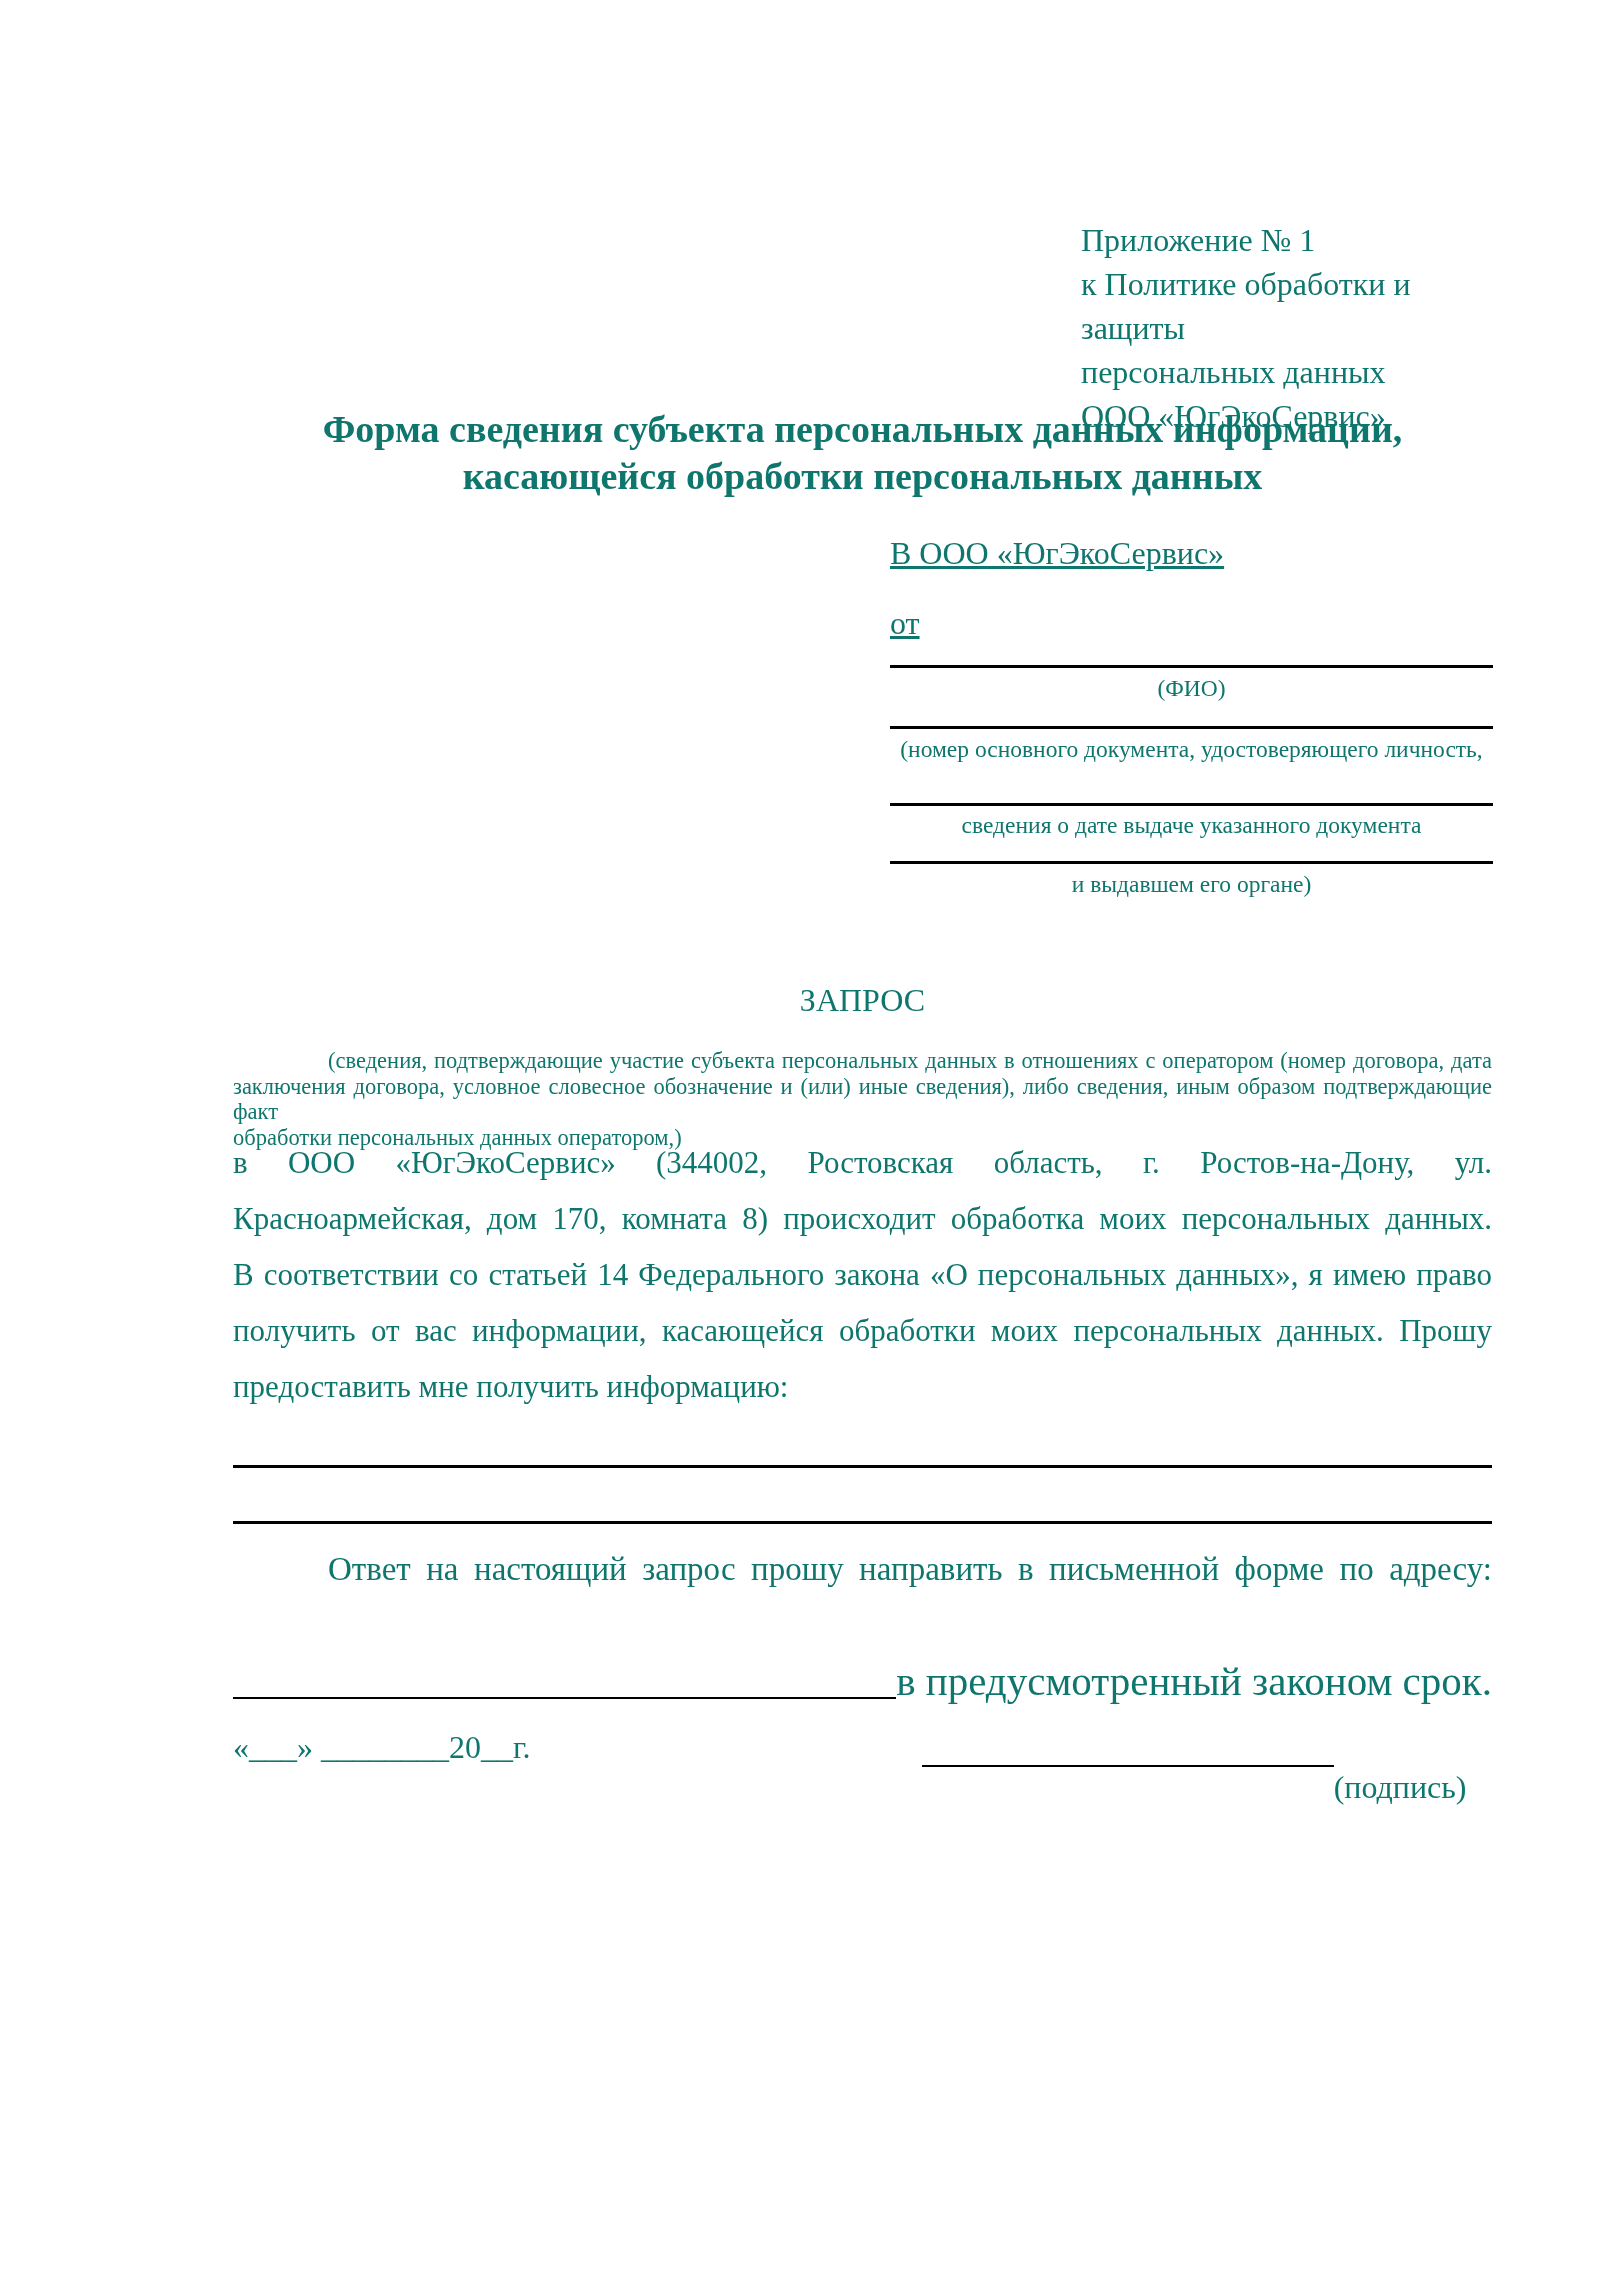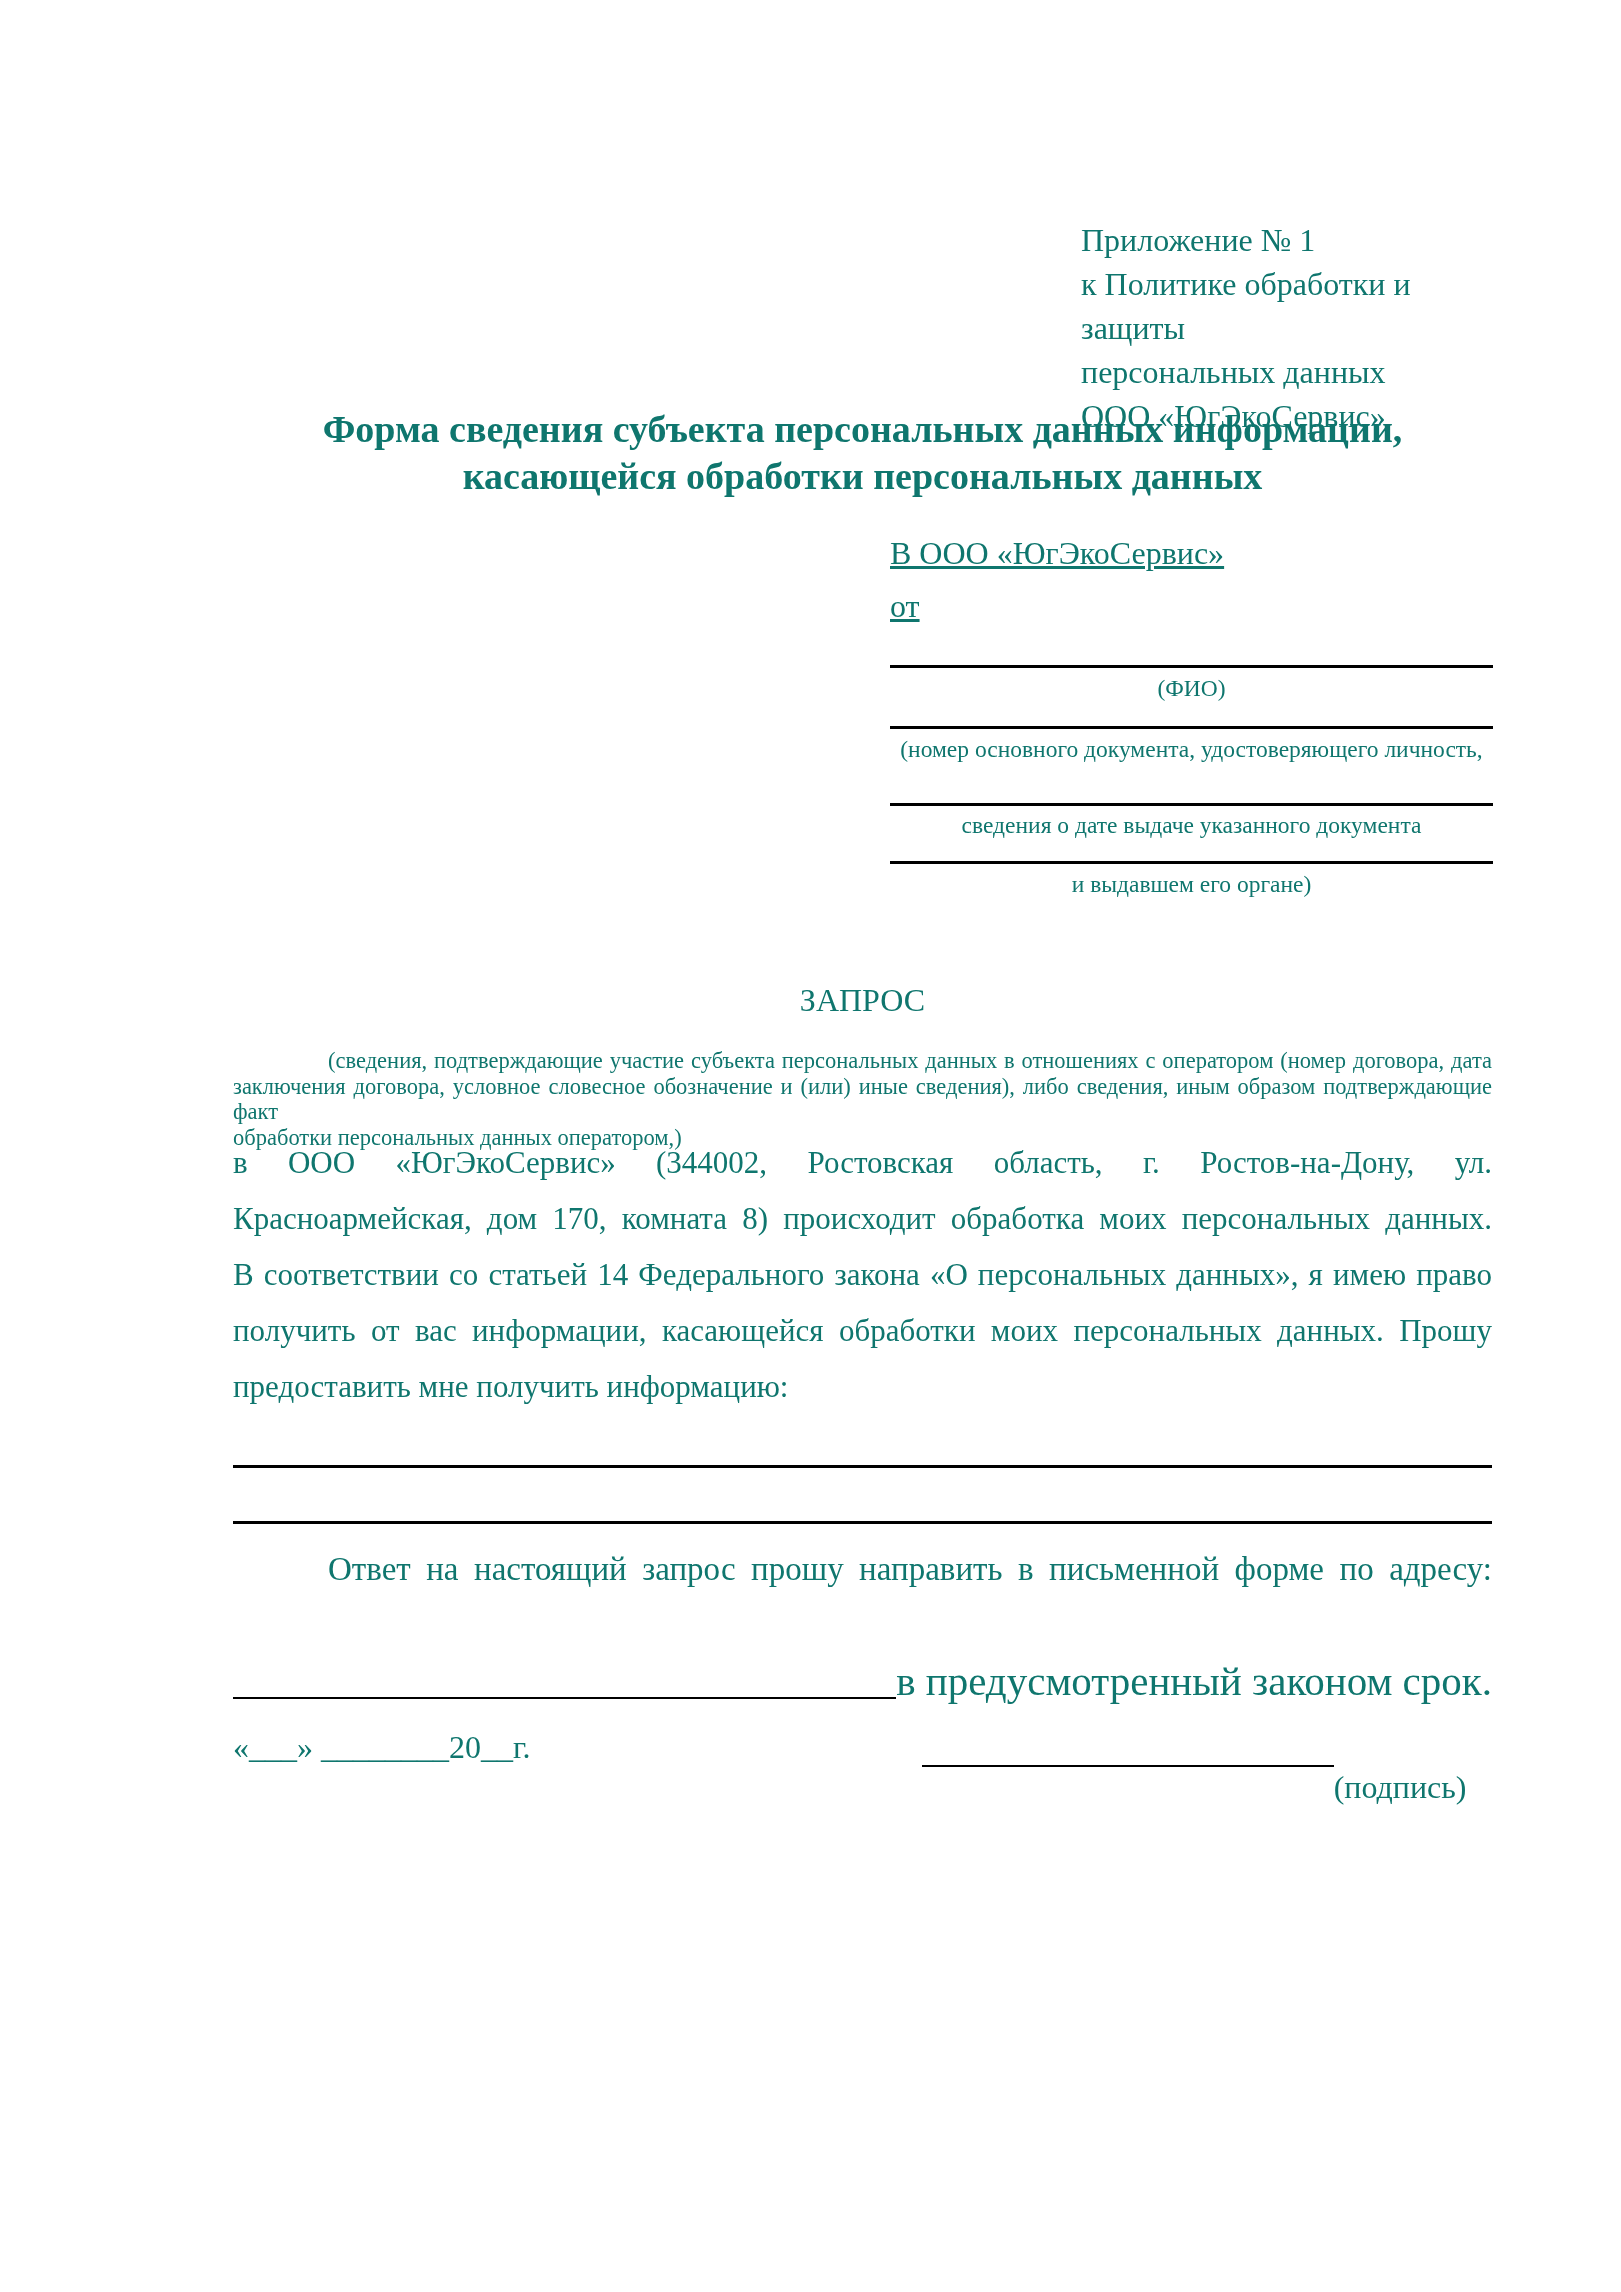--- a/index.html
+++ b/index.html
@@ -34,21 +34,21 @@
     font-size: 38px;
     line-height: 47px;
     text-align: center;
   }
 
   
   .addressee {
     left: 890px; top: 531px; width: 603px; height: 372px; text-decoration: underline;
   }
   .addressee .to-line { line-height: 44px; }
-  .addressee .from-line { line-height: 44px; margin-top: 9px; }
+  .addressee .from-line { line-height: 44px; margin-top: 26px; }
   .field-line {
     position: absolute; left: 0; right: 0; height: 2.9px;
     background: #000000;
   }
   .field-caption {
     position: absolute; left: 0; right: 0;
     text-align: center;
     font-size: 23.5px;
     line-height: 27.4px;
   }

